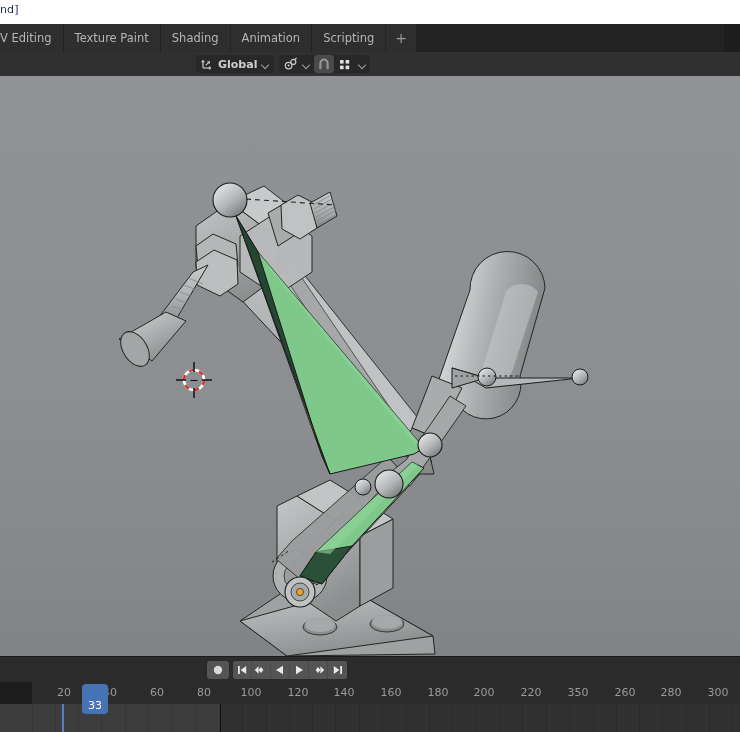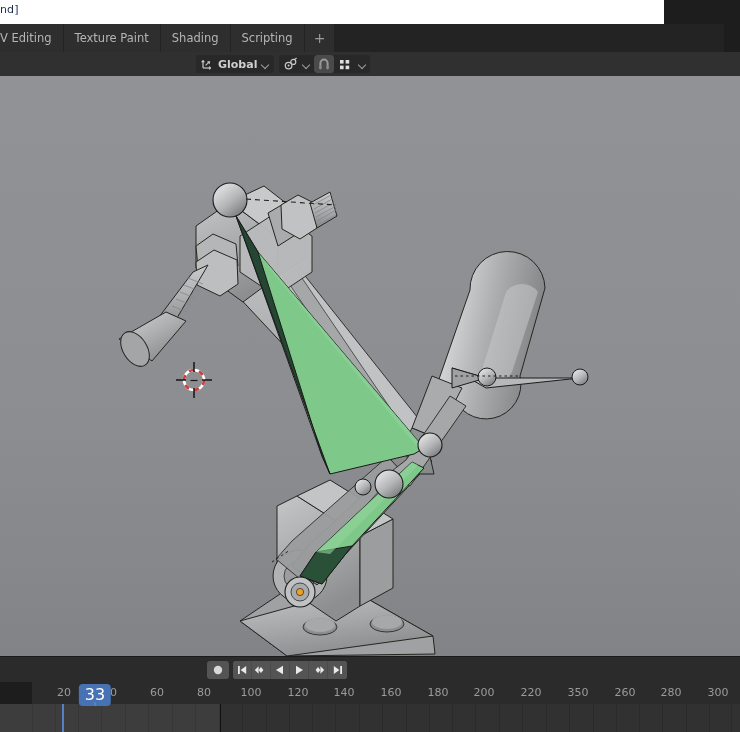--- a/index.html
+++ b/index.html
@@ -6,21 +6,21 @@
   html, body { width:740px; height:732px; overflow:hidden; }
   body {
     font-family:"DejaVu Sans", sans-serif;
     background:#1d1d1d;
     -webkit-font-smoothing:antialiased;
   }
   #app { position:relative; width:740px; height:732px; }
 
   
   .titlebar {
-    position:absolute; left:0; top:0; width:664px; height:24px;
+    position:absolute; left:0; top:0; width:740px; height:24px;
     background:#ffffff;
   }
   .titlebar .title-text {
     position:absolute; left:0; top:3px;
     font-size:11px; color:#1b2c4a; letter-spacing:0.1px;
     font-family:"DejaVu Sans", sans-serif;
   }
 
   
   .topbar {
@@ -105,22 +105,22 @@
   }
   .tick-label {
     position:absolute; top:4px;
     font-size:11px; color:#9b9b9b;
     transform:translateX(-50%);
     white-space:nowrap;
   }
   .frame-badge {
     position:absolute; top:2px;
     background:#4772b3; color:#ffffff;
-    font-size:16px; border-radius:4px;
-    padding:1px 6px 2px 6px;
+    font-size:11px; border-radius:4px;
+    padding:15px 6px 2px 6px;
     transform:translateX(-50%);
     z-index:5;
   }
 
   .tl-body {
     position:absolute; left:0; top:704px; width:740px; height:28px;
     background:#313131;
   }
   .tl-range {
     position:absolute; left:0; top:0; height:28px;
@@ -149,20 +149,23 @@
   <div class="topbar">
     <div class="ws-tabs" id="ws-tabs">
         <div class="ws-tab first">
           <span>V Editing</span>
         </div>
         <div class="ws-tab">
           <span>Texture Paint</span>
         </div>
         <div class="ws-tab">
           <span>Shading</span>
+        </div>
+        <div class="ws-tab">
+          <span>Animation</span>
         </div>
         <div class="ws-tab">
           <span>Scripting</span>
         </div>
         <div class="ws-tab plus">
           <span>+</span>
         </div>
       </div>
   </div>
 

